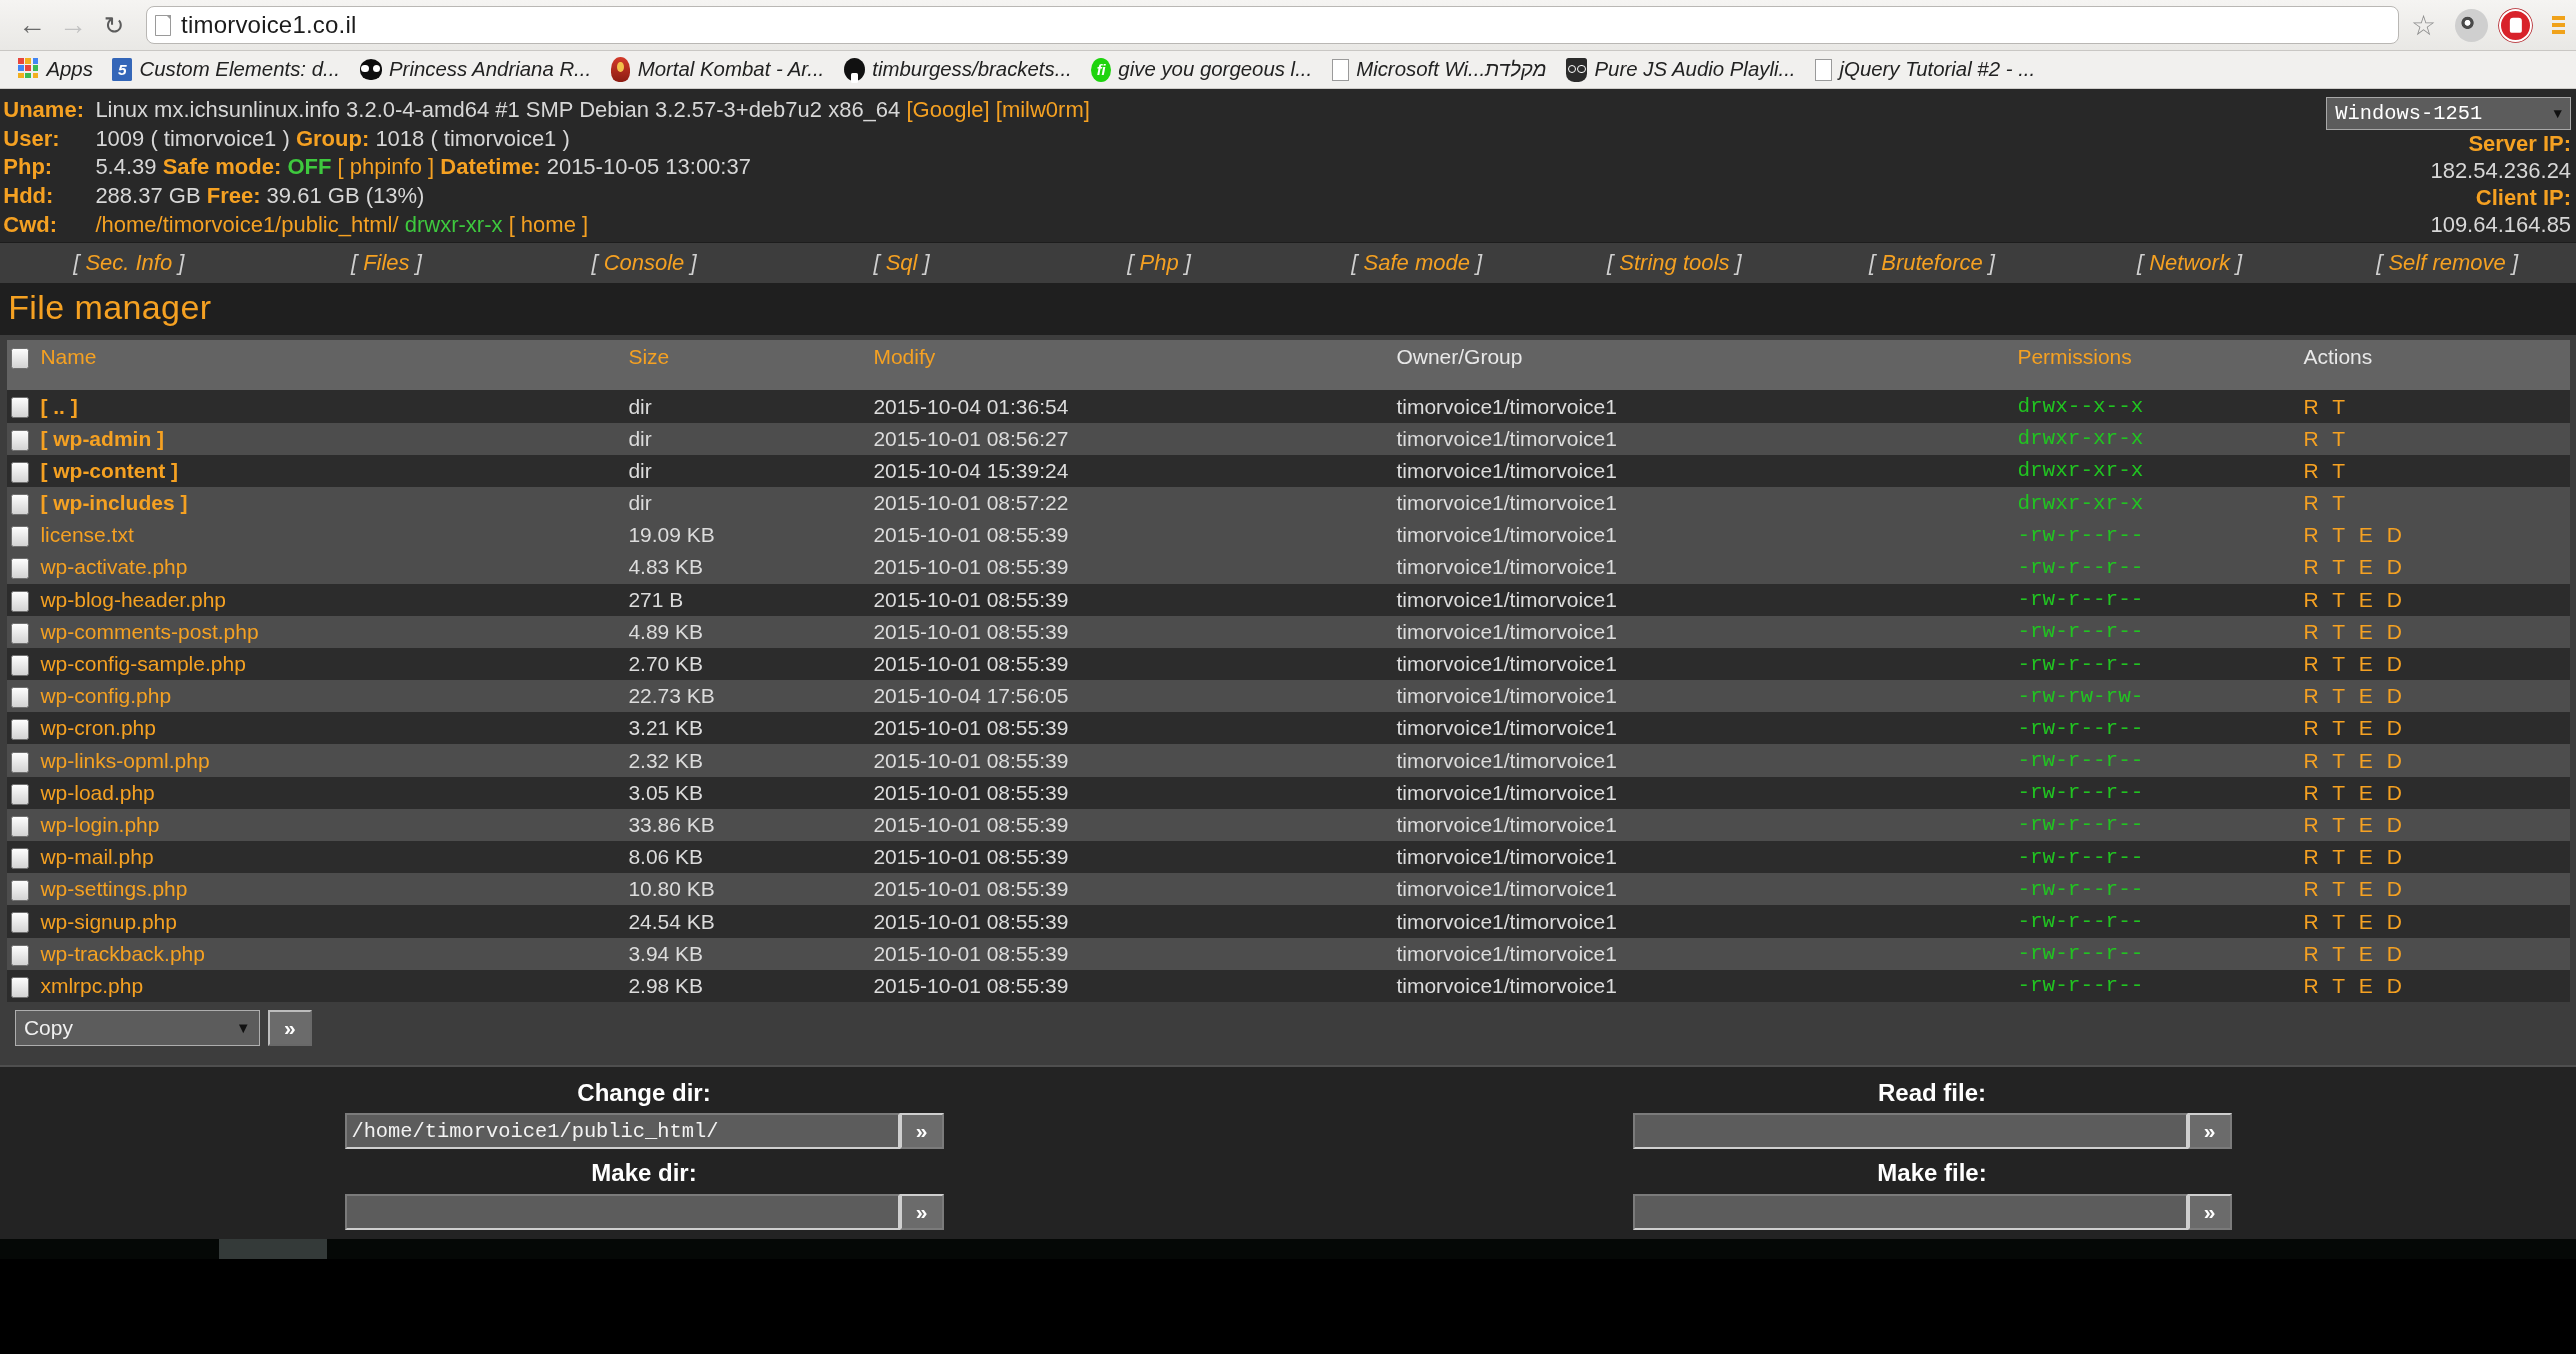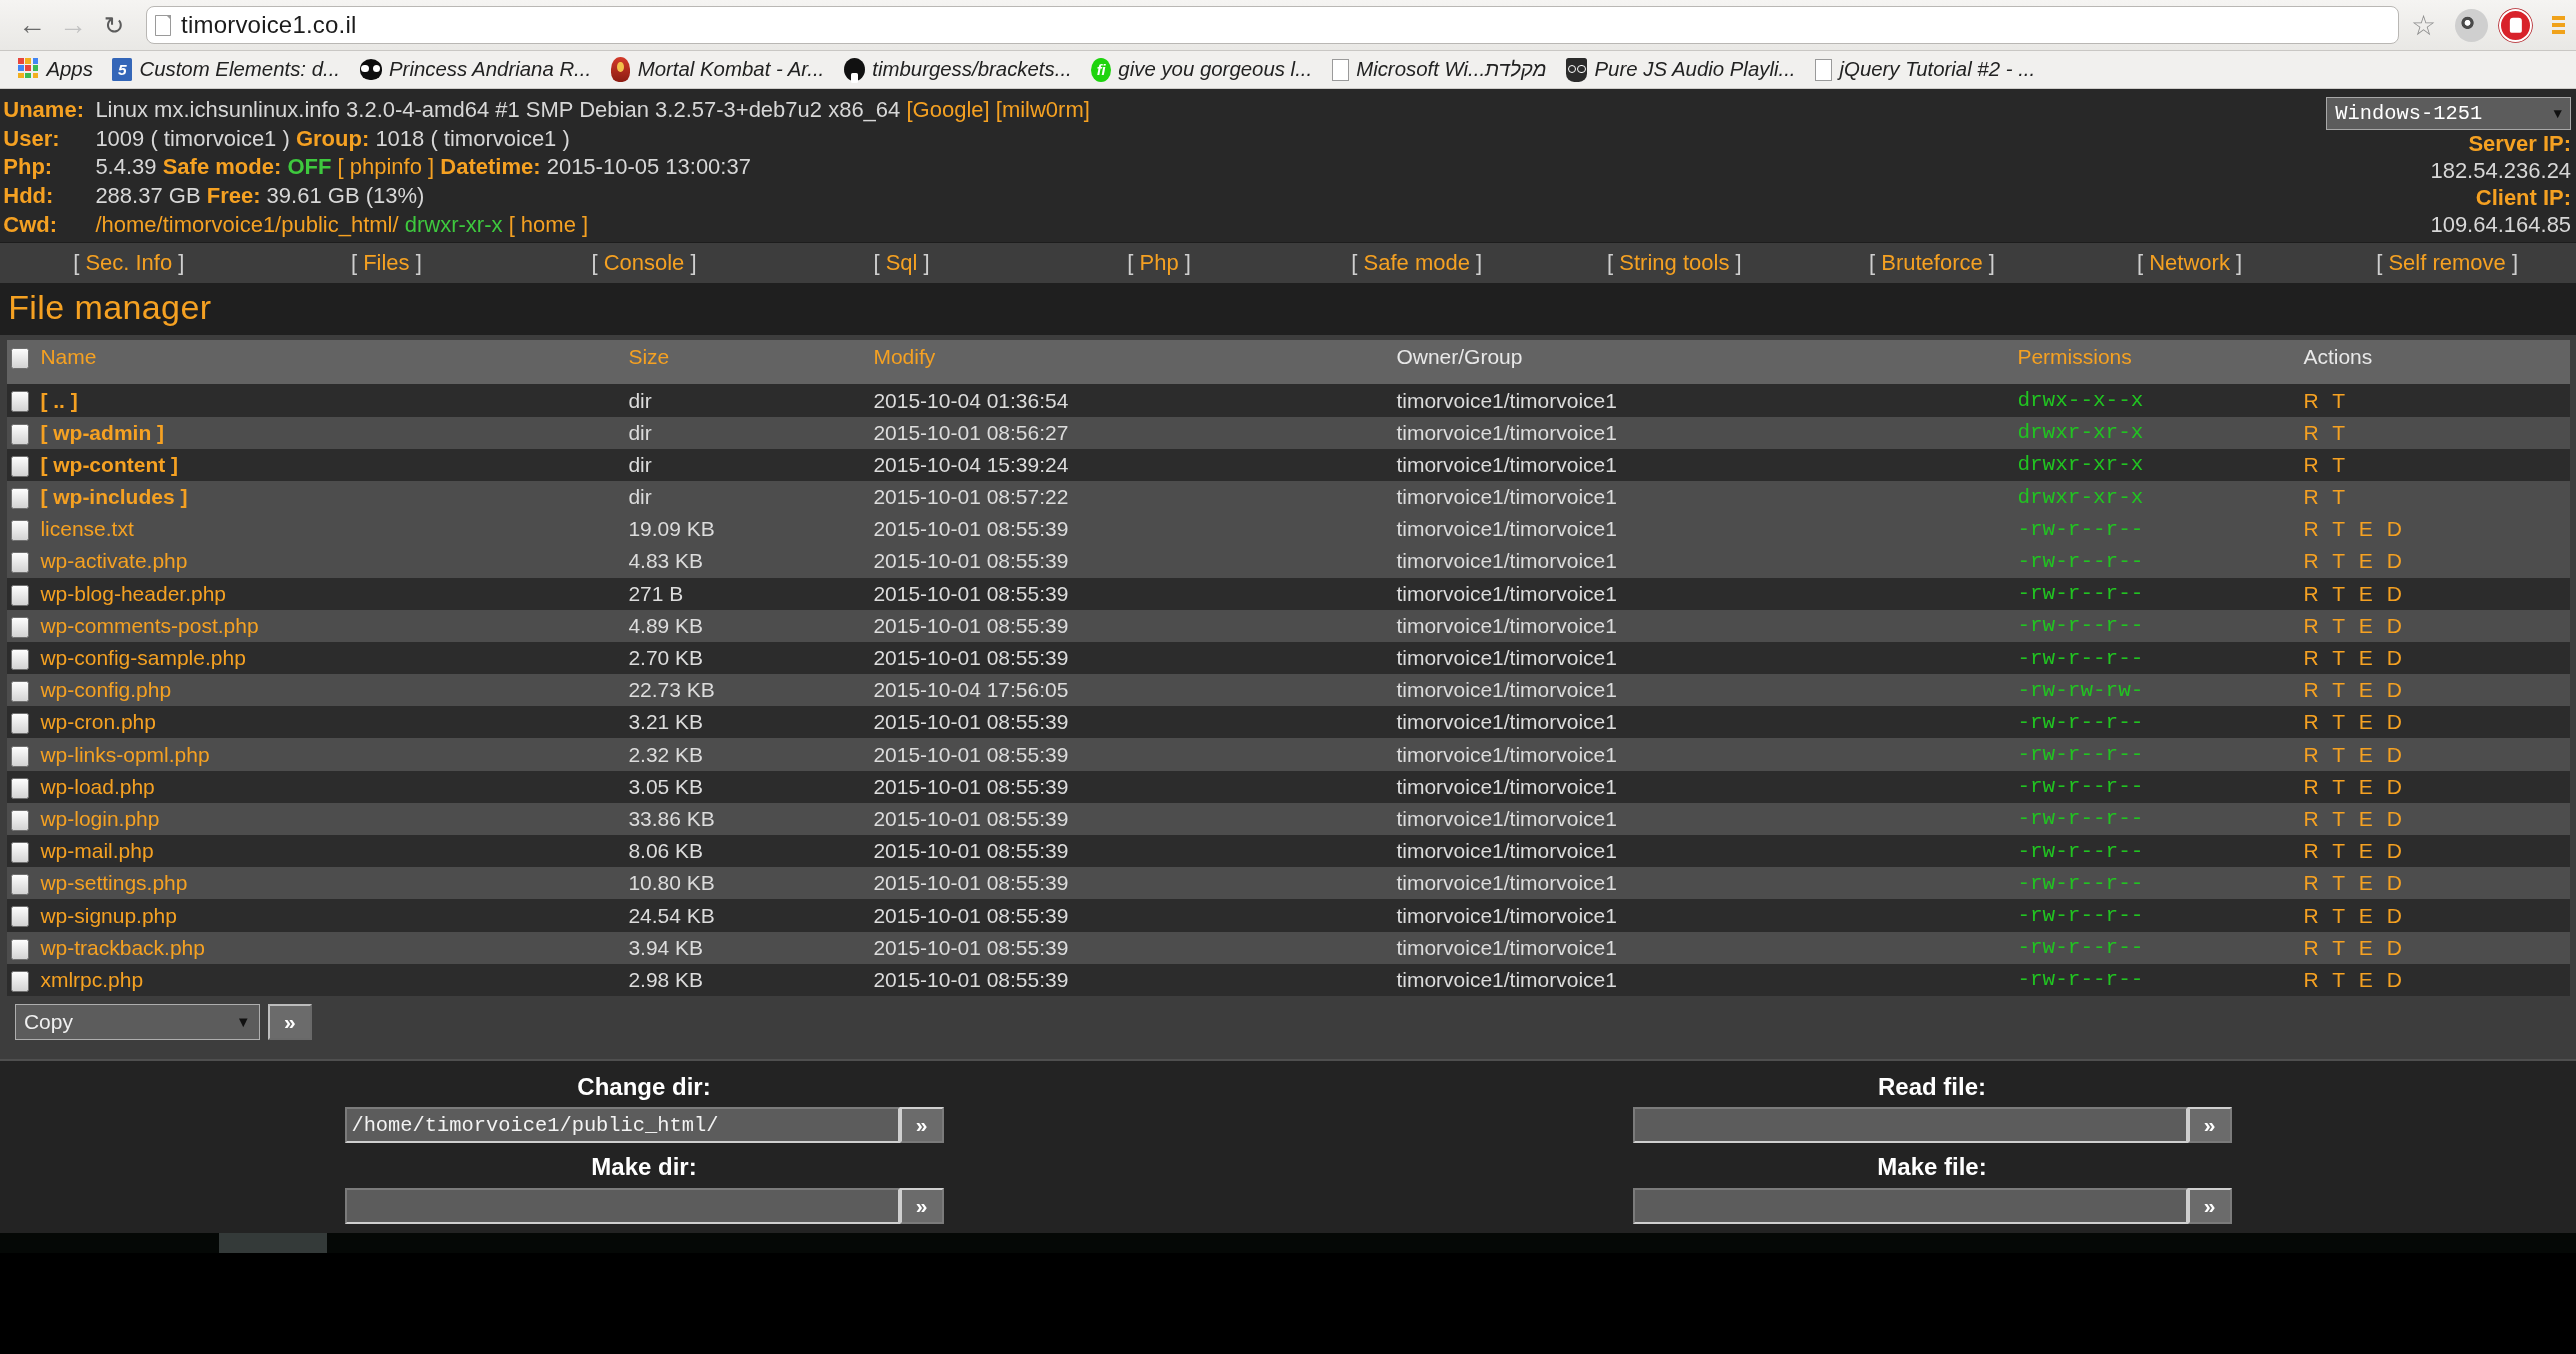--- a/index.html
+++ b/index.html
@@ -172,20 +172,21 @@
   }
   .enc-arrow { font-size: 14px; color: #111; }
   .ip-label { color: #f5a122; font-weight: bold; font-size: 22px; line-height: 27px; }
   .ip-val   { color: #d7d7d7; font-size: 22px; line-height: 27px; }
 
   .menu-bar {
     background: #3d3d3d;
     height: 41px;
     display: flex; align-items: center;
     border-top: 1.6px solid #1d1d1d;
+    font-style: italic;
   }
   .menu-item {
     flex: 1 1 0; text-align: center;
     font-size: 22px; color: #cfcfcf;
     white-space: nowrap;
   }
   .menu-item b { color: #f5a122; font-weight: normal; }
 
   .fm-title-wrap { background: #1f1f1f; padding: 4.9px 8.2px 8.2px 8.2px; }
   .fm-title {
@@ -198,21 +199,21 @@
   table.filelist {
     width: 100%; border-collapse: collapse;
     margin: 0 6.5px; width: calc(100% - 13px);
   }
   table.filelist th, table.filelist td {
     font-size: 21px; text-align: left;
     padding: 4.1px 4.9px; white-space: nowrap;
   }
   table.filelist thead th {
     background: #636363; color: #f5a122; font-weight: normal;
-    padding-top: 5.7px; padding-bottom: 15px;
+    padding-top: 5.7px; padding-bottom: 21px;
   }
   table.filelist thead th.col-owner,
   table.filelist thead th.col-actions { color: #e8e8e8; }
   tr.row-odd  { background: #2c2c2c; }
   tr.row-even { background: #4d4d4d; }
   .c-name a { color: #f5a122; text-decoration: none; }
   .c-name a.dirname { font-weight: bold; }
   .c-size, .c-mod, .c-owner { color: #dcdcdc; }
   .c-perm { color: #21c421; font-family: "Liberation Mono", monospace; font-size: 19.6px; }
   .c-act { color: #f5a122; letter-spacing: 4.1px; }

